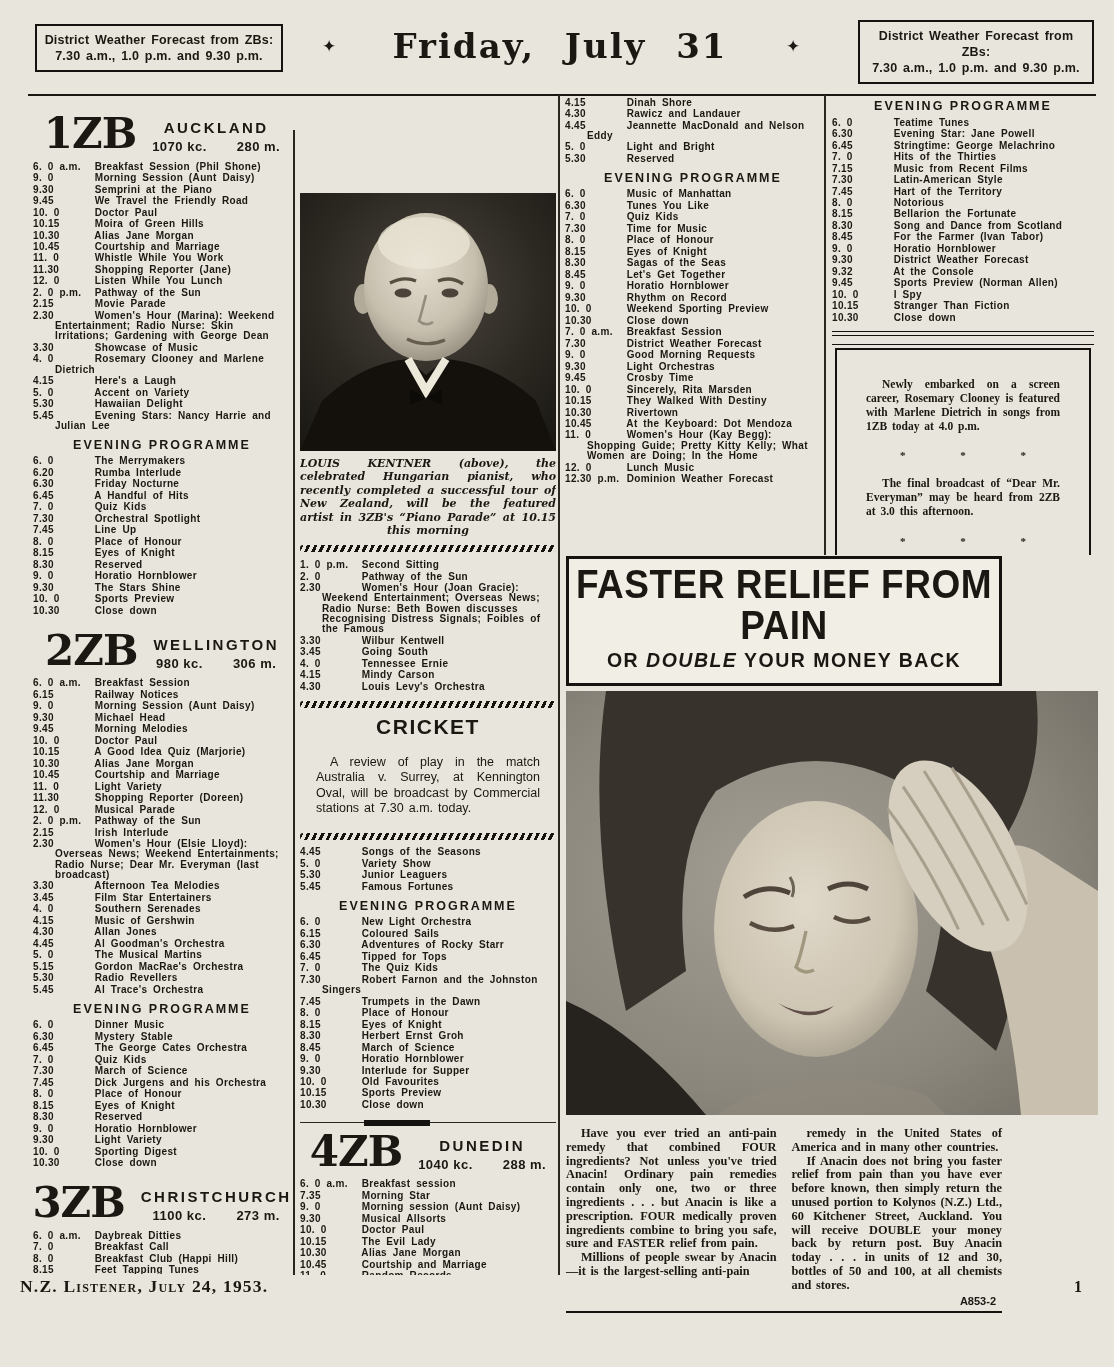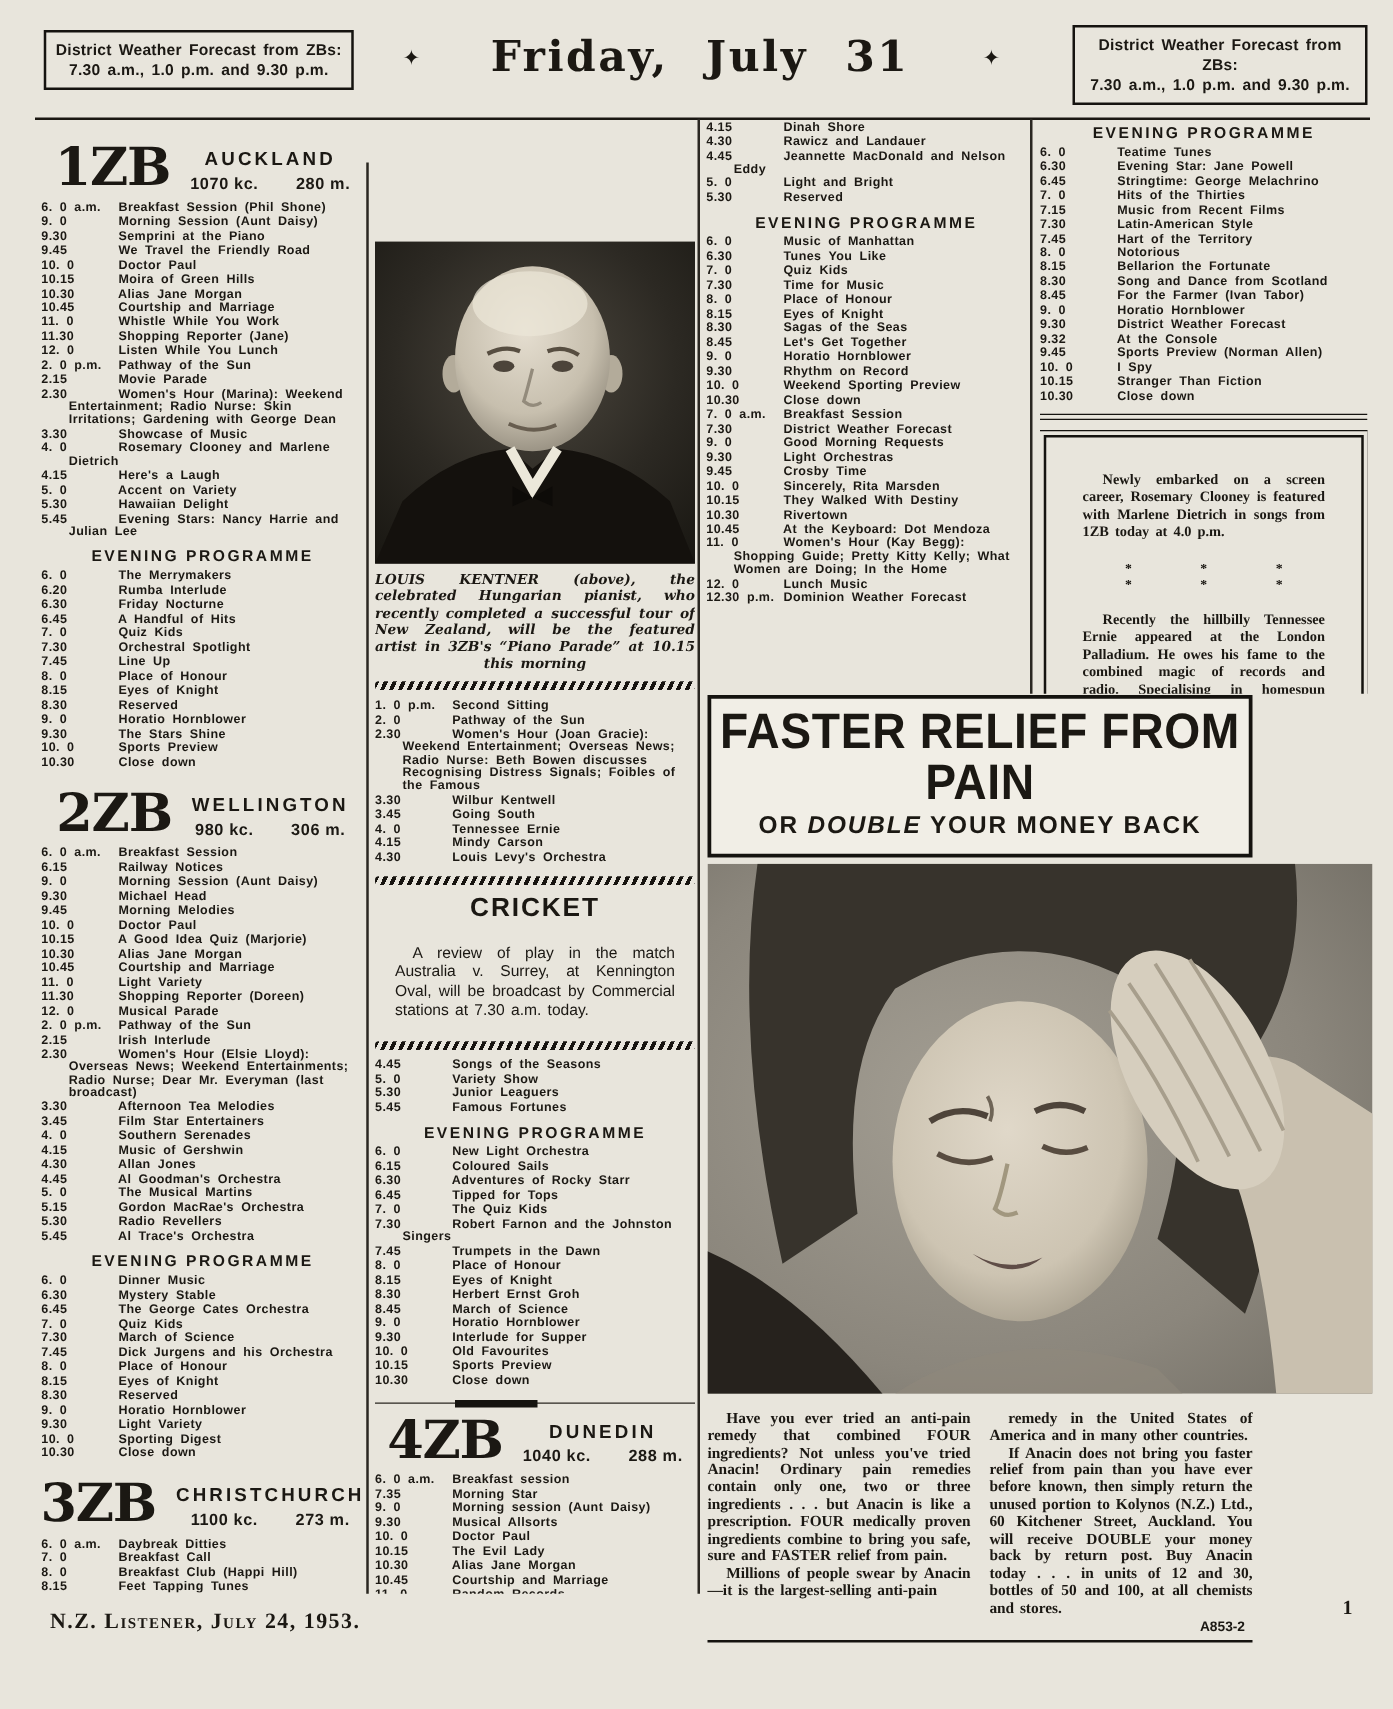--- a/index.html
+++ b/index.html
@@ -368,20 +368,21 @@
       <div class="pr"><span class="pt">9.32</span> <span class="pn">At the Console</span></div>
       <div class="pr"><span class="pt">9.45</span> <span class="pn">Sports Preview (Norman Allen)</span></div>
       <div class="pr"><span class="pt">10. 0</span> <span class="pn">I Spy</span></div>
       <div class="pr"><span class="pt">10.15</span> <span class="pn">Stranger Than Fiction</span></div>
       <div class="pr"><span class="pt">10.30</span> <span class="pn">Close down</span></div>
     </div>
   <div class="dbl"></div>
   <div class="newsbox">
       <p>Newly embarked on a screen career, Rosemary Clooney is featured with Marlene Dietrich in songs from 1ZB today at 4.0 p.m.</p>
       <div class="stars">* * *</div>
+      <p>The final broadcast of “Dear Mr. Everyman” may be heard from 2ZB at 3.0 this afternoon.</p>
       <div class="stars">* * *</div>
       <p>Recently the hillbilly Tennessee Ernie appeared at the London Palladium. He owes his fame to the combined magic of records and radio. Specialising in homespun jingles, he has no sensations to offer but takes a simple pleasure in spreading simple sentiments. 3ZB features some of his recordings at 4.0 today.</p>
     </div>
 </div>
 
 <div class="abs ad" style="left:566px; top:556px; width:436px;">
   <div class="ad-headbox">
     <div class="ad-h1">FASTER RELIEF FROM PAIN</div>
     <div class="ad-h2"><span>OR </span><em>DOUBLE</em><span> YOUR MONEY BACK</span></div>
   </div>
@@ -425,14 +426,14 @@
         <p>Millions of people swear by Anacin —it is the largest-selling anti-pain</p>
       </div>
     <div class="adcol">
       <p>remedy in the United States of America and in many other countries.</p>
       <p>If Anacin does not bring you faster relief from pain than you have ever before known, then simply return the unused portion to Kolynos (N.Z.) Ltd., 60 Kitchener Street, Auckland. You will receive DOUBLE your money back by return post. Buy Anacin today . . . in units of 12 and 30, bottles of 50 and 100, at all chemists and stores.</p>
       <div class="ad-code">A853-2</div>
     </div>
   </div>
 </div>
 
-<div class="abs credit" style="left:40px; top:1276px;margin-top:10px;">N.Z. Listener, July 24, 1953.</div>
+<div class="abs credit" style="left:20px; top:1276px;">N.Z. Listener, July 24, 1953.</div>
 <div class="abs pageno" style="left:1074px; top:1278px;">1</div>
 
 </body></html>

